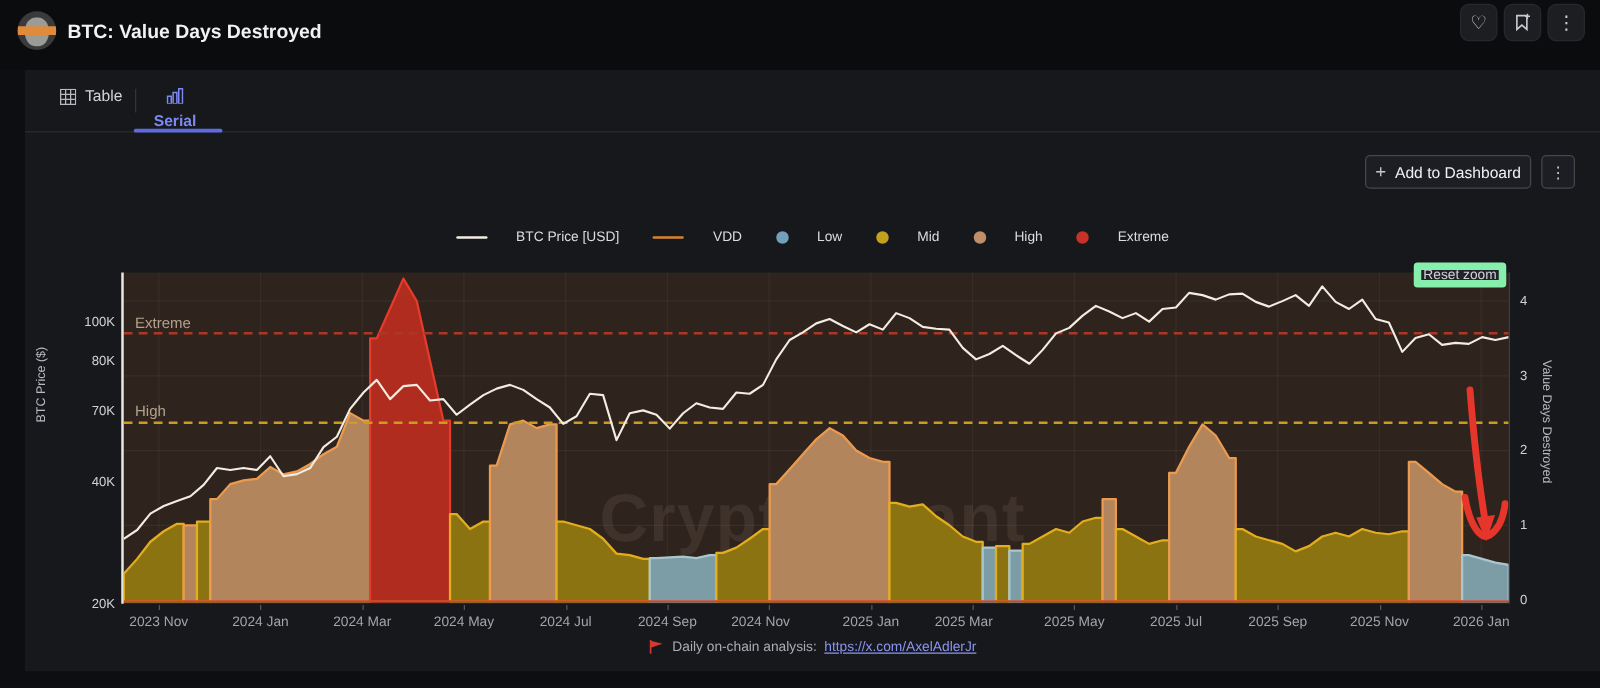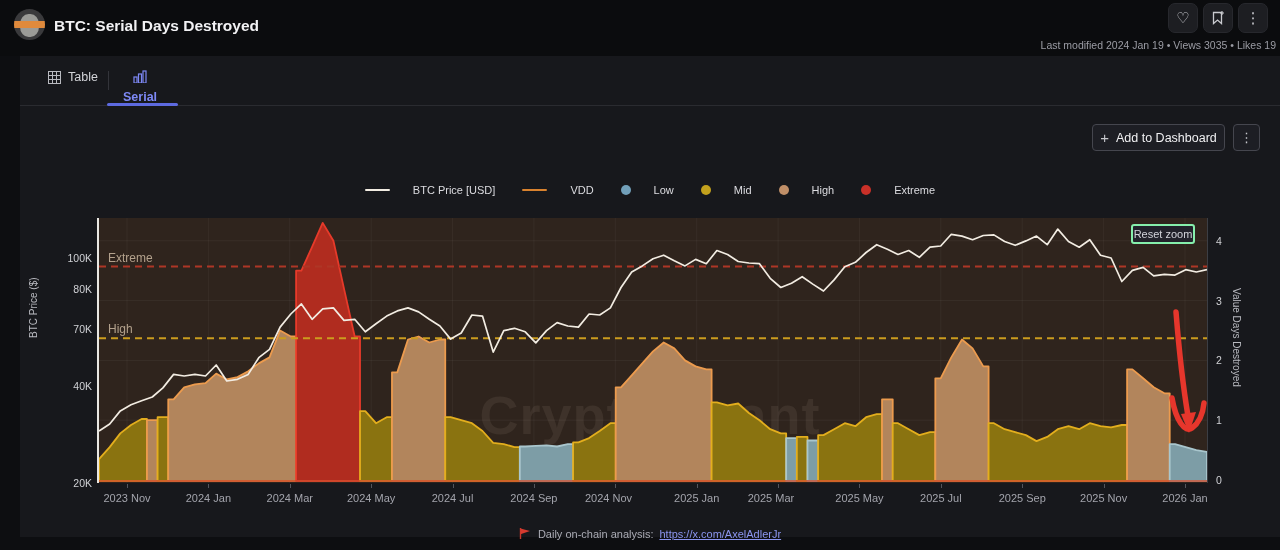--- a/index.html
+++ b/index.html
@@ -57,57 +57,56 @@
   .ytick-price { position:absolute; width:50px; text-align:right; font-size:10.5px; color:#d0d1d5; }
   .ytick-vdd { position:absolute; font-size:10.5px; color:#d0d1d5; }
   .xtick { position:absolute; top:436px; width:70px; margin-left:-35px; text-align:center; font-size:11px;
     color:#a3a4ac; }
   .xtick-mark { position:absolute; top:428px; width:1px; height:4px; background:#54555c; }
   .axis-label-left { position:absolute; left:8px; top:282px; font-size:10px; color:#b9bac0;
     transform:rotate(-90deg); transform-origin:left top; white-space:nowrap; }
   .axis-label-right { position:absolute; left:1222px; top:232px; font-size:10px; color:#b9bac0;
     transform:rotate(90deg); transform-origin:left top; white-space:nowrap; }
   .thresh-label { position:absolute; font-size:12px; color:#b3a18c; }
-  .reset-zoom { position:absolute; left:1111px; top:168px; width:64px; height:20px; border-radius:3px;
-    background:rgba(32,34,46,.85); border:2px solid #86efac; color:#d2d3da; font-size:11px; display:flex;
+  .reset-zoom { position:absolute; left:1111px; top:154px; width:74px; height:20px; border-radius:3px;
+    background:rgba(32,34,46,.85); border:6px solid #86efac; color:#d2d3da; font-size:11px; display:flex;
     align-items:center; justify-content:center; cursor:pointer; }
   .watermark { position:absolute; left:0; top:328px; width:1260px; text-align:center; font-size:54px;
     font-weight:bold; letter-spacing:1px; color:rgba(195,175,155,0.10); pointer-events:none; }
 
   
   .footer { position:absolute; left:0; top:455px; width:1260px; display:flex; justify-content:center;
-    align-items:center; gap:6px; font-size:11px; color:#aaabb4;margin-top:16px; }
+    align-items:center; gap:6px; font-size:11px; color:#aaabb4; }
   .footer a { color:#8b95f0; text-decoration:underline; cursor:pointer; }
   .flag-icon { width:13px; height:13px; }
 </style>
 </head>
 <body>
 
 <div id="stage">
 
   <div class="topbar">
     <div class="avatar">
       <div class="face"></div>
       <div class="band"></div>
     </div>
-    <div class="page-title">BTC: Serial Days Destroyed</div>
+    <div class="page-title">BTC: Value Days Destroyed</div>
 
     <div class="icon-btn" style="right:82px;">
       <span>♡</span>
     </div>
     <div class="icon-btn" style="right:47px;">
       <svg width="16" height="16" viewBox="0 0 16 16">
         <path d="M3.5 2.5 h8 v11 l-4-3.4 -4 3.4 z" fill="none" stroke="#c9cacf" stroke-width="1.3"></path>
         <path d="M12 1 v4 M10 3 h4" stroke="#c9cacf" stroke-width="1.1"></path>
       </svg>
     </div>
     <div class="icon-btn" style="right:12px;">
       <span>⋮</span>
     </div>
-    <div class="meta">Last modified 2024 Jan 19 • Views 3035 • Likes 19</div>
   </div>
 
   <div class="card">
 
     <div class="tabrow">
       <div class="tab tab-table">
         <svg width="13" height="13" viewBox="0 0 13 13">
           <rect x="0.5" y="0.5" width="12" height="12" fill="none" stroke="#b9bac0" stroke-width="1"></rect>
           <path d="M0.5 4.5 h12 M0.5 8.5 h12 M4.5 0.5 v12 M8.5 0.5 v12" stroke="#b9bac0" stroke-width="1"></path>
         </svg>

